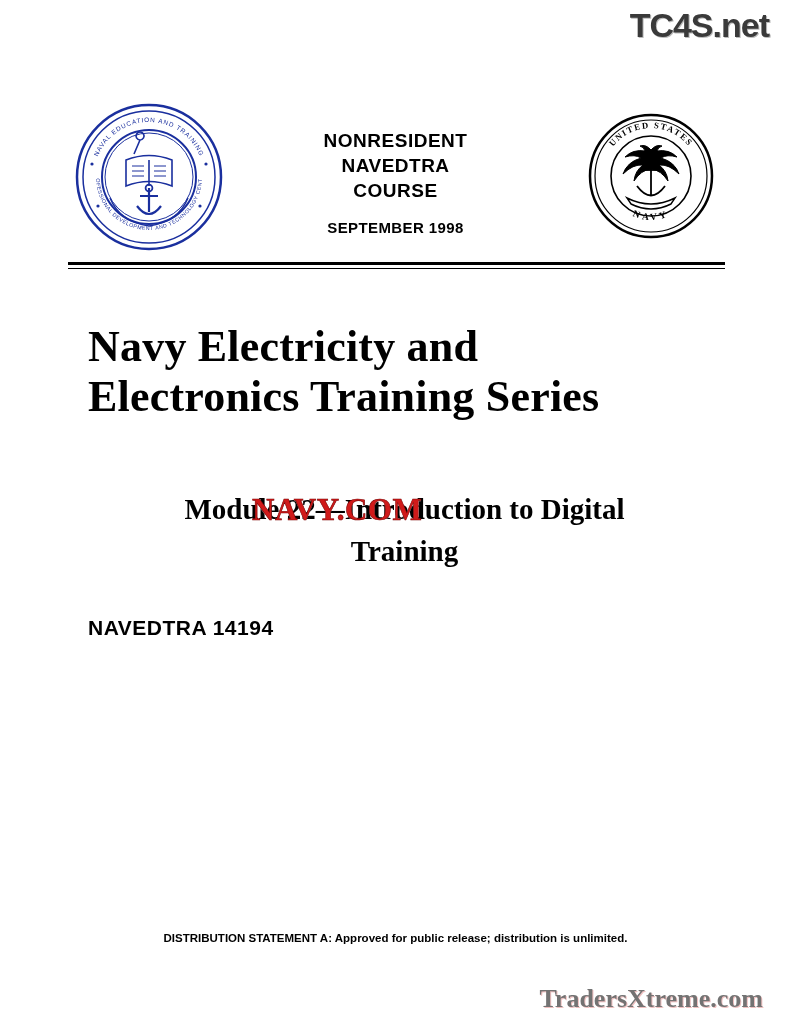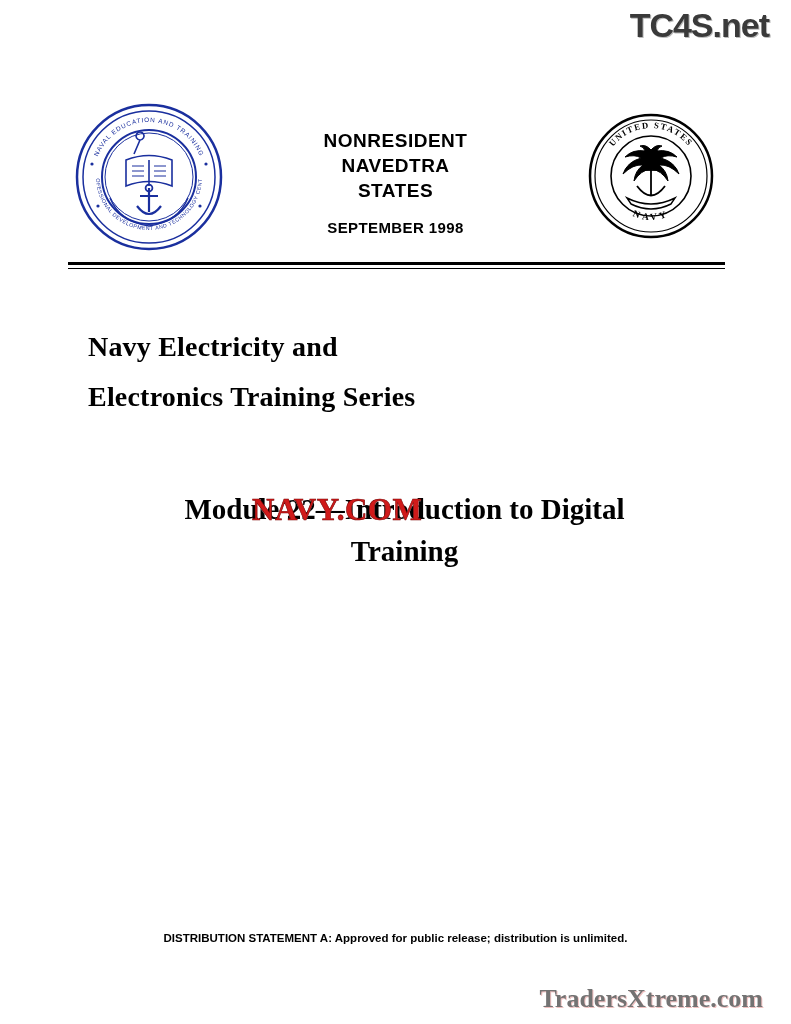--- a/index.html
+++ b/index.html
@@ -97,21 +97,21 @@
   
   .title-block {
     position: absolute;
     left: 88px;
     right: 70px;
     top: 322px;
   }
   .doc-title {
     font-family: "Liberation Serif", serif;
     font-weight: bold;
-    font-size: 28px;
+    font-size: 44px;
     line-height: 50px;
     color: #000;
     letter-spacing: 0.2px;
   }
   .module-line {
     font-family: "Liberation Serif", serif;
     font-weight: bold;
     font-size: 29px;
     line-height: 42px;
     margin-top: 66px;
@@ -202,21 +202,21 @@
             <circle cx="132" cy="62" r="1.6"></circle>
           <circle cx="24" cy="104" r="1.6"></circle>
             <circle cx="126" cy="104" r="1.6"></circle>
         </g>
       </svg>
     </div>
 
     <div class="header-center">
       <div class="line">NONRESIDENT</div>
       <div class="line">NAVEDTRA</div>
-      <div class="line">STATES</div>
+      <div class="line">COURSE</div>
       <div class="date">SEPTEMBER 1998</div>
     </div>
 
     <div class="seal-right">
       <svg viewBox="0 0 128 128" width="128" height="128">
         <defs>
           <path id="nArcTop" d="M 16 64 A 48 48 0 0 1 112 64"></path>
           <path id="nArcBot" d="M 20 64 A 44 44 0 0 0 108 64"></path>
         </defs>
         <circle cx="64" cy="64" r="61" fill="none" stroke="#000" stroke-width="2.5"></circle>
@@ -247,20 +247,21 @@
   <div class="rules">
     <div class="rule-thick"></div>
     <div class="rule-thin"></div>
   </div>
 
   <div class="title-block">
     <div class="doc-title">Navy Electricity and</div>
     <div class="doc-title">Electronics Training Series</div>
     <div class="module-line">Module 22—Introduction to Digital</div>
     <div class="module-line" style="margin-top:0">Training</div>
+    <div class="navedtra">NAVEDTRA  14194</div>
   </div>
 
   <div class="dlsub">NAVY.COM</div>
 
   <div class="distribution">DISTRIBUTION STATEMENT A:  Approved for public release; distribution is unlimited.</div>
 
   <div class="traders">TradersXtreme.com</div>
 
 </div>
 

